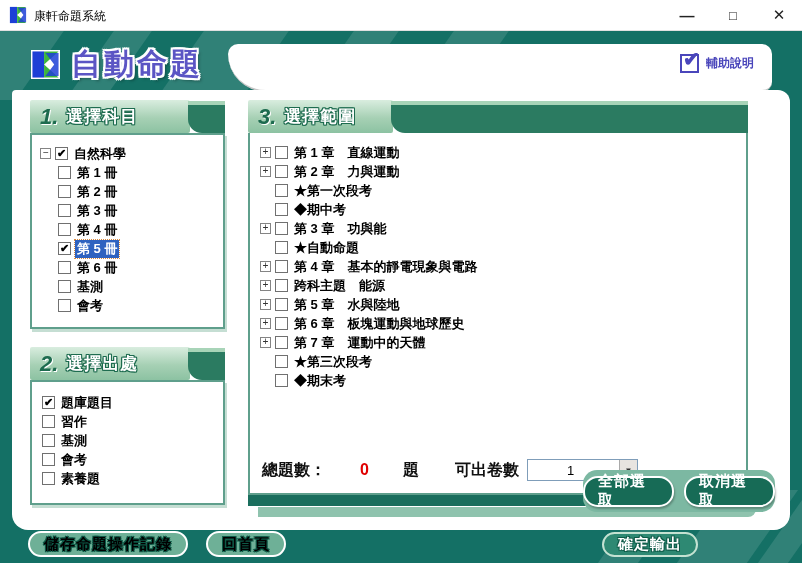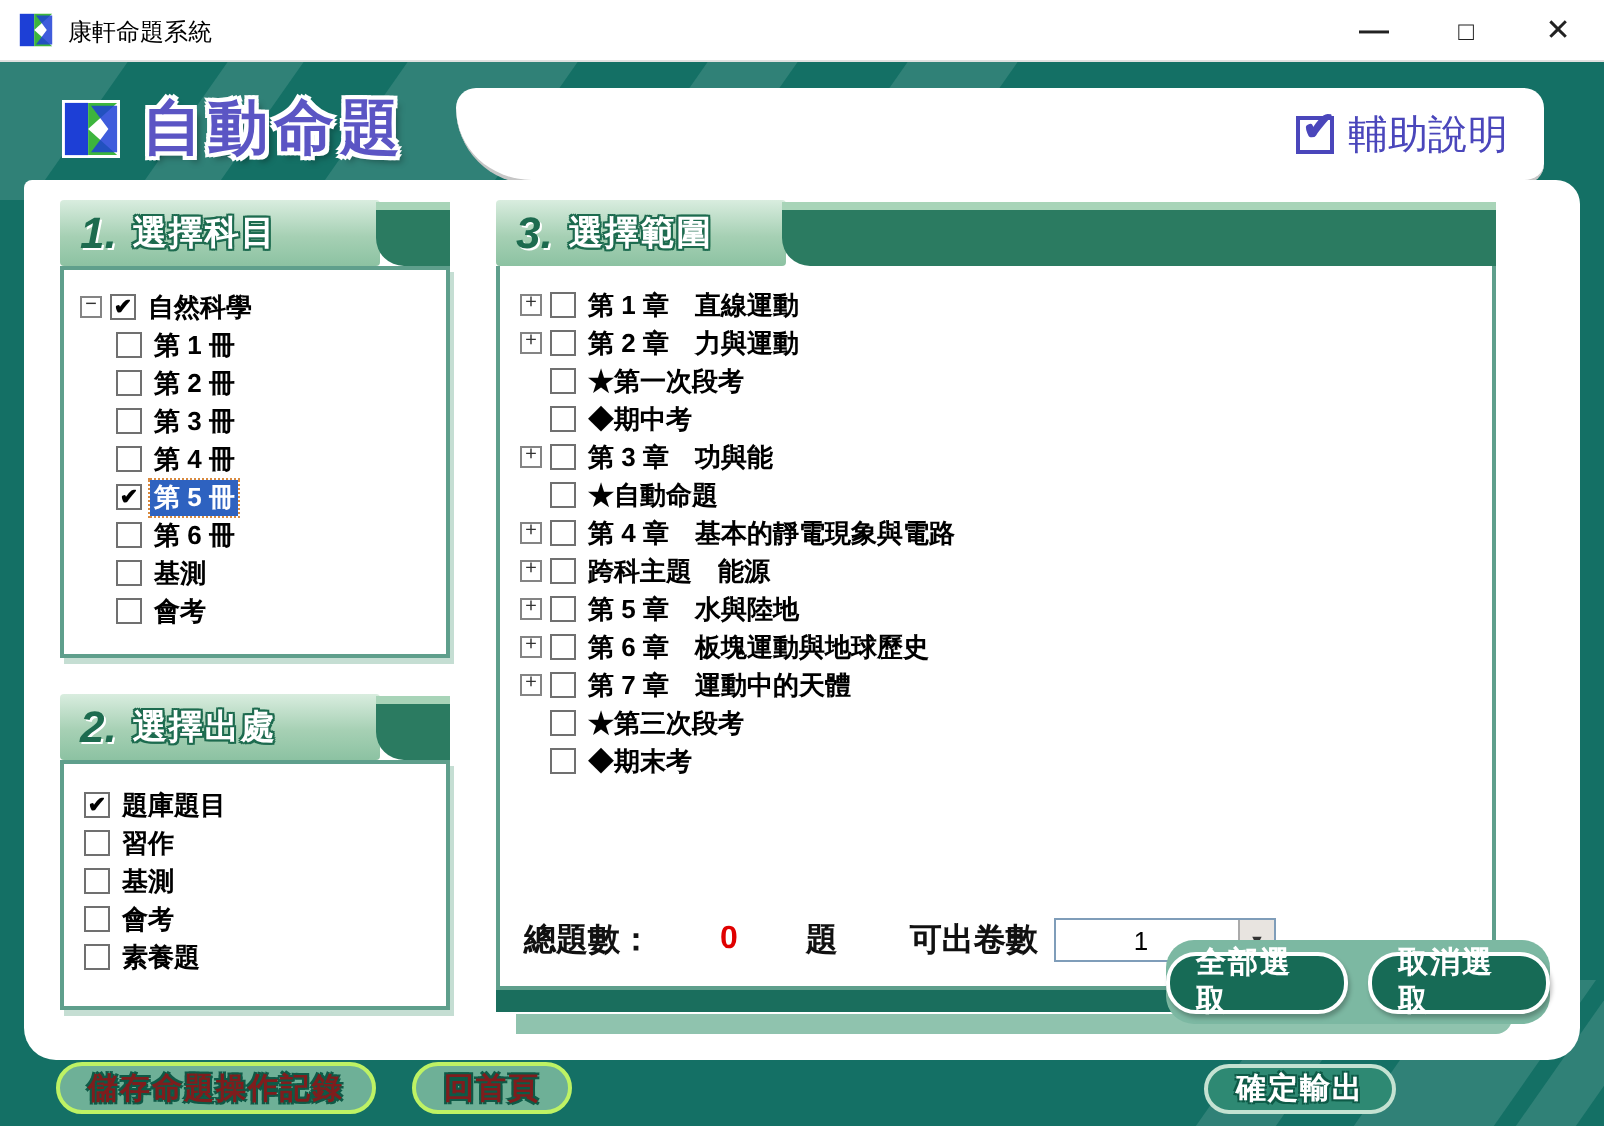--- a/index.html
+++ b/index.html
@@ -15,21 +15,21 @@
   .winbtn.max{right:46px;font-size:13px;}
   .winbtn.cls{right:0;font-size:15px;}
 
   
   .stripe{position:absolute;background:rgba(255,255,255,0.12);transform:skewX(-35deg);}
   .help-band{position:absolute;left:228px;top:44px;width:544px;height:46px;background:#fff;
     border-radius:10px 10px 10px 38px;border-bottom:2px solid #c6c6c6;}
   .help-link{position:absolute;right:18px;top:10px;display:flex;align-items:center;gap:7px;cursor:pointer;}
   .help-check{position:relative;width:15px;height:15px;border:2px solid #4a46bb;background:#fff;}
   .help-check .mark{position:absolute;left:1px;top:-9px;font-size:20px;font-weight:bold;color:#4a46bb;}
-  .help-text{font-size:20px;font-weight:normal;color:#4a46bb;}
+  .help-text{font-size:12px;font-weight:bold;color:#4a46bb;}
   .brand{position:absolute;left:30px;top:44px;display:flex;align-items:center;gap:10px;}
   .brand .logo{width:31px;height:29px;}
   .app-title{font-size:30px;font-weight:bold;color:#5b55c4;letter-spacing:3px;
     text-shadow:-2px -2px 0 #fff,2px -2px 0 #fff,-2px 2px 0 #fff,2px 2px 0 #fff,
     0 -2px 0 #fff,0 2px 0 #fff,-2px 0 0 #fff,2px 0 0 #fff,3px 3px 3px rgba(0,0,0,0.35);text-align:center;}
 
   
   .main{position:absolute;left:12px;top:90px;width:778px;height:440px;background:#fff;
     border-radius:4px 12px 16px 16px;}
 
@@ -68,23 +68,23 @@
   .fake-select{display:inline-flex;margin-left:8px;border:1px solid #7f9db9;background:#fff;height:20px;align-items:stretch;font-weight:normal;}
   .fake-select .val{display:flex;align-items:center;padding:0 6px 0 5px;font-size:13px;color:#000;min-width:12px;}
   .fake-select .arrow{width:17px;background:#e8e4e0;border-left:1px solid #aaa;display:flex;align-items:center;justify-content:center;font-size:8px;color:#333;}
   .select-tab{position:absolute;left:583px;top:470px;width:192px;height:42px;background:#7cb8a2;border-radius:14px;
     display:flex;align-items:center;justify-content:center;gap:10px;}
   .pill-dark{height:27px;padding:0 13px;background:#176b56;border:2px solid #fff;border-radius:15px;
     display:inline-flex;align-items:center;justify-content:center;font-size:15px;font-weight:bold;color:#fff;
     letter-spacing:1px;cursor:pointer;box-shadow:1px 2px 2px rgba(0,0,0,0.25);}
 
   
-  .footer-btn{position:absolute;height:26px;background:#6eb097;border:2px solid #bef264;border-radius:14px;
+  .footer-btn{position:absolute;height:26px;background:#6eb097;border:2px solid #ffffff;border-radius:14px;
     display:inline-flex;align-items:center;justify-content:center;padding:0 14px;font-size:15px;font-weight:bold;
-    color:#7f1d1d;letter-spacing:1px;cursor:pointer;box-sizing:border-box;
+    color:#000000;letter-spacing:1px;cursor:pointer;box-sizing:border-box;
     text-shadow:-1px -1px 0 #0e5a47,1px -1px 0 #0e5a47,-1px 1px 0 #0e5a47,1px 1px 0 #0e5a47;}
   .confirm-btn{position:absolute;left:602px;top:532px;height:25px;background:#2e8973;border:2px solid #c4e2d2;
     border-radius:13px;display:inline-flex;align-items:center;justify-content:center;padding:0 14px;
     font-size:15px;font-weight:bold;color:#fff;letter-spacing:1px;cursor:pointer;box-sizing:border-box;
     text-shadow:-1px -1px 0 #0e5a47,1px -1px 0 #0e5a47,-1px 1px 0 #0e5a47,1px 1px 0 #0e5a47;}
 </style>
 </head>
 <body>
 
 <div class="win">

